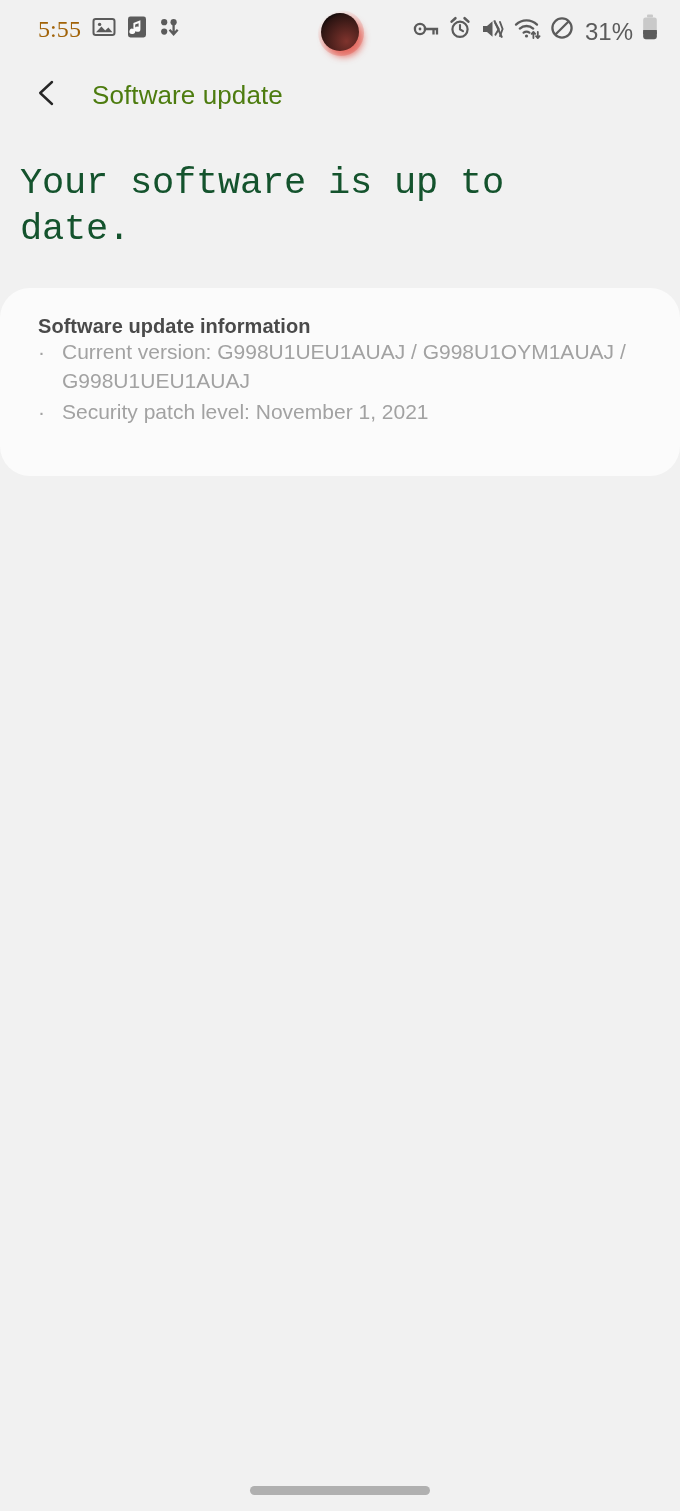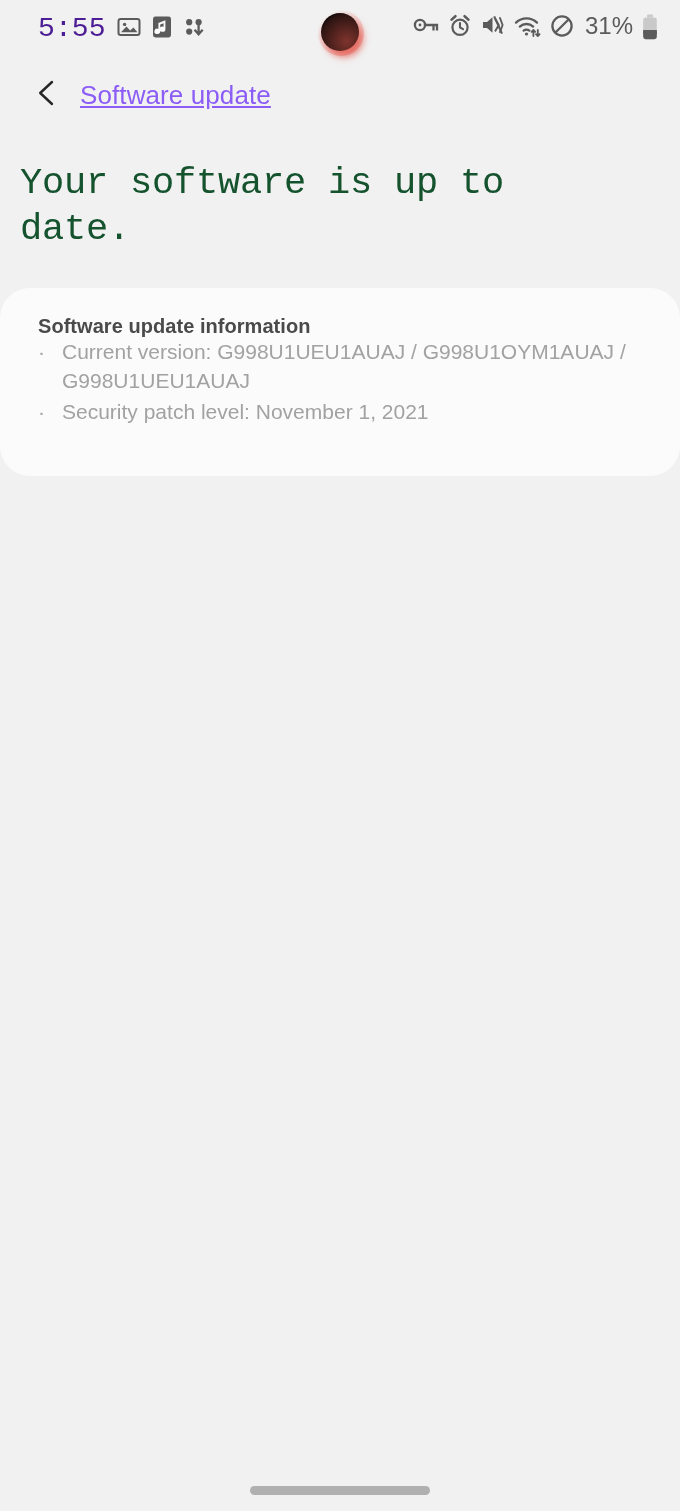--- a/index.html
+++ b/index.html
@@ -29,29 +29,29 @@
     align-items: center;
     justify-content: space-between;
     padding: 0 22px 0 38px;
   }
   .status-left {
     display: flex;
     align-items: center;
     gap: 11px;
   }
   .status-time {
-    font-size: 28px;
-    color: #4c1d95;
+    font-size: 24px;
+    color: #a16207;
     letter-spacing: 0.1px;
     line-height: 1;
-    font-family: Liberation Mono, monospace;
+    font-family: Liberation Serif, serif;
   }
   .status-right {
     display: flex;
-    align-items: flex-start;
+    align-items: flex-end;
     gap: 9px;
   }
   .battery-pct {
     font-size: 24px;
     color: #5b5b5b;
     line-height: 1;
     margin-left: 2px;
   }
   .sicon { display: block; }
 
@@ -89,23 +89,23 @@
   .back-button {
     width: 66px;
     height: 62px;
     display: flex;
     align-items: center;
     justify-content: center;
     margin-left: 14px;
   }
   .app-title {
     font-size: 26px;
-    color: #8b5cf6;
+    color: #4d7c0f;
+    margin-left: 12px;
     letter-spacing: 0.1px;
-    text-decoration: underline;
   }
 
   
   .headline {
     position: absolute;
     top: 160px;
     left: 20px;
     width: 600px;
     font-size: 37px;
     color: #14532d;

